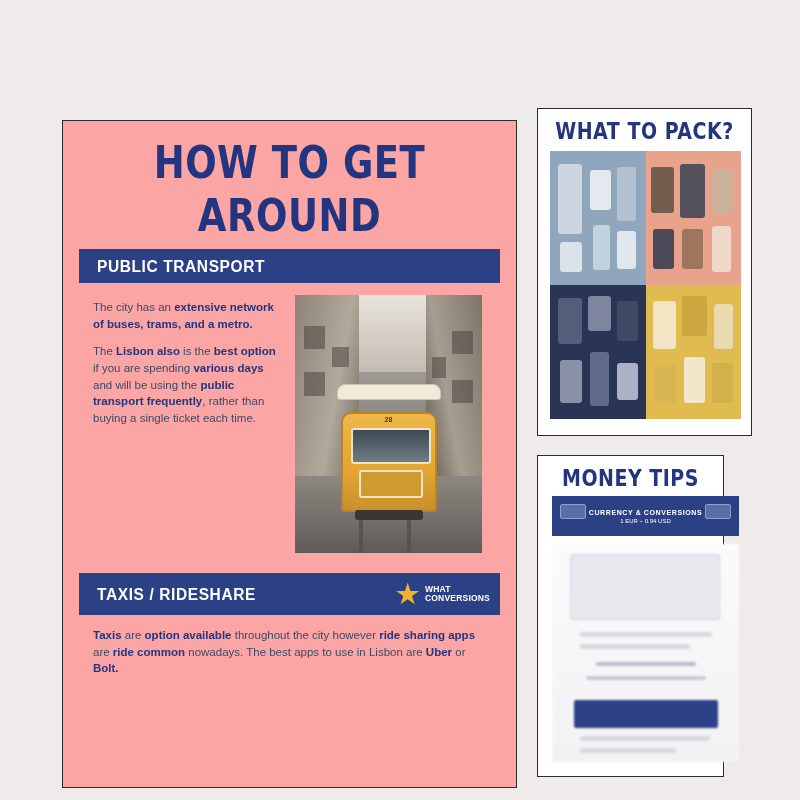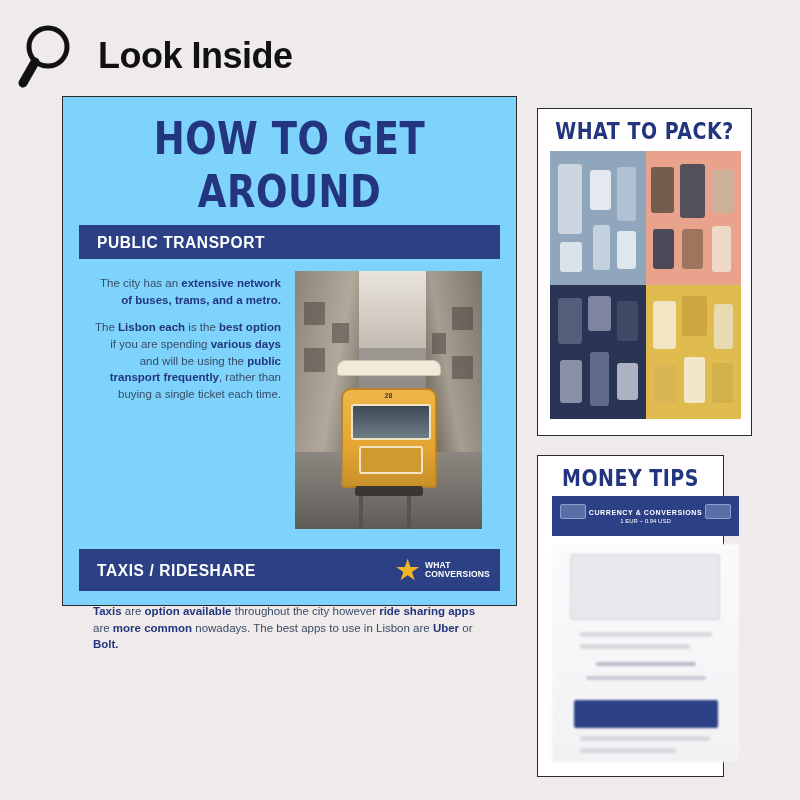--- a/index.html
+++ b/index.html
@@ -15,22 +15,22 @@
   .header { position: absolute; left: 0; top: 20px; width: 800px; height: 72px; display: flex; align-items: center; }
   .magnifier { position: relative; width: 70px; height: 70px; margin-left: 18px; }
   .magnifier svg { display: block; }
   .look-inside {
     font-size: 36px; font-weight: bold; color: #111; letter-spacing: -0.5px;
     margin-left: 10px; font-family: "Liberation Sans", sans-serif;
   }
 
   
   .main-card {
-    position: absolute; left: 62px; top: 96px; width: 455px; height: 510px;
-    background: #7dd3fc; border: 1px solid #2b2b2b;
+    position: absolute; left: 62px; top: 120px; width: 455px; height: 668px;
+    background: #fca5a5; border: 1px solid #2b2b2b;
   }
   .main-title {
     text-align: center; color: #23357e; font-size: 37px; font-weight: bold;
     letter-spacing: 0.5px; margin-top: 16px; font-family: "DejaVu Sans", sans-serif;
     transform: scaleY(1.22); transform-origin: center top;
   }
 
   .band {
     background: #2c4185; color: #ffffff; font-weight: bold; font-size: 15.5px;
     letter-spacing: 0.6px; padding: 8px 0 8px 18px; margin: 0 16px;
@@ -41,21 +41,21 @@
   .badge { display: flex; align-items: center; gap: 5px; padding-right: 10px; }
   .badge .star { color: #f0b429; font-size: 26px; line-height: 1; }
   .badge .badge-text { font-size: 8.5px; line-height: 1.05; font-weight: bold; letter-spacing: .2px; }
 
   .section-body { margin: 0 16px; padding: 12px 14px 10px 14px; }
 
   .txt { color: #3a4a66; font-size: 11.5px; line-height: 1.45; }
   .txt b { color: #23357e; }
 
   .pt-wrap { display: flex; gap: 14px; }
-  .pt-text { width: 188px; padding-top: 4px; text-align: right; }
+  .pt-text { width: 188px; padding-top: 4px; }
   .pt-text p { margin-bottom: 11px; }
 
   
   .photo {
     width: 187px; height: 258px; position: relative; overflow: hidden;
     background: linear-gradient(180deg,#bfb7ae 0%, #8e8a85 45%, #6f6b68 100%);
   }
   .ph-sky { position:absolute; left:0; top:0; width:100%; height:30%;
     background: linear-gradient(180deg,#e9e4dc,#c3bcb2); }
   .ph-bldgL { position:absolute; left:0; top:0; width:34%; height:74%;
@@ -121,41 +121,32 @@
     background: linear-gradient(180deg,#fbfbfc,#f2f2f4); filter: blur(1.1px); }
   .mb-line { position:absolute; background:#d8d8de; border-radius:2px; }
   .mb-blue { position:absolute; background:#2c4185; border-radius:2px; }
   .mb-card { position:absolute; background:#e7e8ee; border:1px solid #d2d3da; border-radius:3px; }
 </style>
 </head>
 <body>
 
 <div class="page">
 
-  <div class="header">
-    <div class="magnifier">
-      <svg width="70" height="70" viewBox="0 0 70 70">
-        <circle cx="30" cy="26" r="19" fill="none" stroke="#111" stroke-width="5"></circle>
-        <line x1="17" y1="41" x2="5" y2="62" stroke="#111" stroke-width="9" stroke-linecap="round"></line>
-      </svg>
-    </div>
-    <div class="look-inside">Look Inside</div>
-  </div>
 
   <div class="main-card">
     <div class="main-title">HOW TO GET AROUND</div>
 
     <div class="band" style="margin-top:26px;">
       <span class="band-label">PUBLIC TRANSPORT</span>
     </div>
     <div class="section-body">
       <div class="pt-wrap">
         <div class="pt-text">
           <p class="txt">The city has an <b>extensive network of buses, trams, and a metro.</b></p>
-          <p class="txt">The <b>Lisbon each</b> is the <b>best option</b> if you are spending <b>various days</b> and will be using the <b>public transport frequently</b>, rather than buying a single ticket each time.</p>
+          <p class="txt">The <b>Lisbon also</b> is the <b>best option</b> if you are spending <b>various days</b> and will be using the <b>public transport frequently</b>, rather than buying a single ticket each time.</p>
         </div>
         <div class="photo">
           <div class="ph-sky"></div>
           <div class="ph-bldgL"></div>
           <div class="ph-bldgR"></div>
           <div class="ph-win" style="left:5%;top:12%;width:11%;height:9%;"></div>
           <div class="ph-win" style="left:5%;top:30%;width:11%;height:9%;"></div>
           <div class="ph-win" style="left:20%;top:20%;width:9%;height:8%;"></div>
           <div class="ph-win" style="right:5%;top:14%;width:11%;height:9%;"></div>
           <div class="ph-win" style="right:5%;top:33%;width:11%;height:9%;"></div>
@@ -180,21 +171,21 @@
       <span class="band-label">TAXIS / RIDESHARE</span>
       <span class="badge">
         <span class="star">★</span>
         <span class="badge-text">
           <span>WHAT</span><br>
           <span>CONVERSIONS</span>
         </span>
       </span>
     </div>
     <div class="section-body">
-      <p class="txt"><b>Taxis</b> are <b>option available</b> throughout the city however <b>ride sharing apps</b> are <b>more common</b> nowadays. The best apps to use in Lisbon are <b>Uber</b> or <b>Bolt.</b></p>
+      <p class="txt"><b>Taxis</b> are <b>option available</b> throughout the city however <b>ride sharing apps</b> are <b>ride common</b> nowadays. The best apps to use in Lisbon are <b>Uber</b> or <b>Bolt.</b></p>
     </div>
 
   </div>
 
   <div class="side-card pack-card">
     <div class="side-title">WHAT TO PACK?</div>
     <div class="collage">
       <div class="cq cq1">
         <div class="item" style="left:8%;top:10%;width:26%;height:52%;background:#d7dde6;"></div>
         <div class="item" style="left:42%;top:14%;width:22%;height:30%;background:#f2f4f7;"></div>

